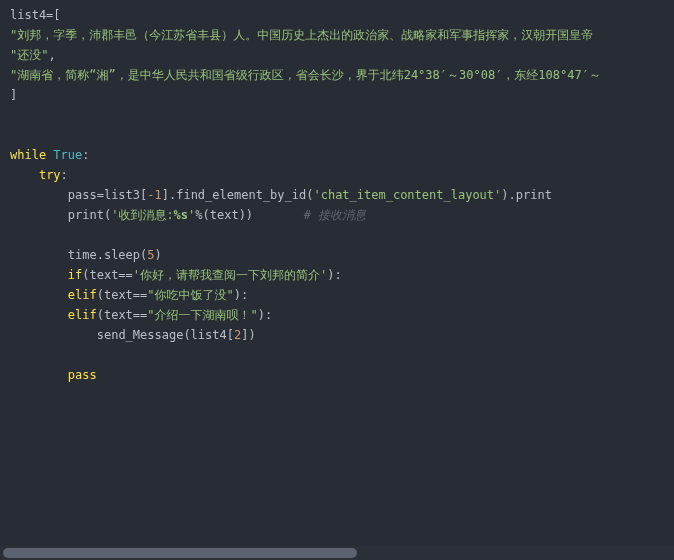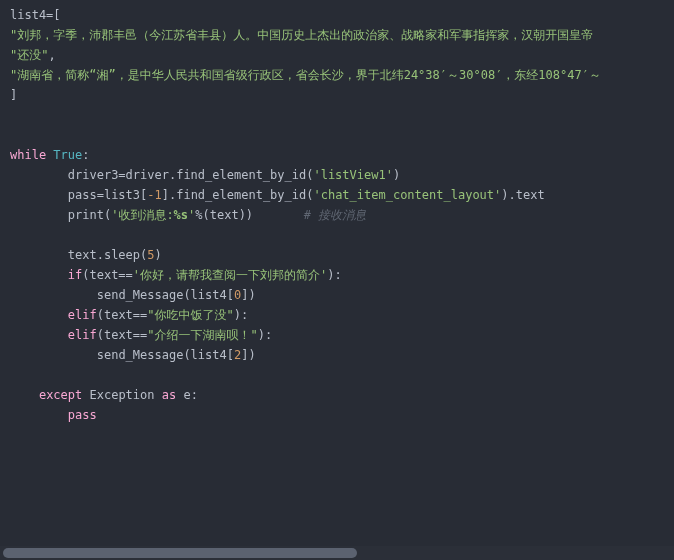--- a/index.html
+++ b/index.html
@@ -34,21 +34,21 @@
     letter-spacing: 0px;
     color: #b9bfca;
     padding-left: 10px;
     box-sizing: border-box;
   }
   .code-line.blank {
     height: 20px;
   }
   
   .t-plain    { color: #b9bfca; }
-  .t-kw       { color: #f9a8d4; }
+  .t-kw       { color: #fde047; }
   .t-const    { color: #56b6c2; }
   .t-str      { color: #98c379; }
   .t-num      { color: #d19a66; }
   .t-comment  { color: #5f6672; font-style: italic; }
   .t-punct    { color: #b9bfca; }
   .t-fmt      { color: #98c379; font-weight: bold; }
 
   
   #hscroll-track {
     position: absolute;
@@ -83,46 +83,44 @@
 
     <div class="code-line"><span class="t-str">"湖南省，简称“湘”，是中华人民共和国省级行政区，省会长沙，界于北纬24°38′～30°08′，东经108°47′～</span></div>
 
     <div class="code-line"><span class="t-plain">]</span></div>
 
     <div class="code-line blank"></div>
     <div class="code-line blank"></div>
 
     <div class="code-line"><span class="t-kw">while</span><span class="t-plain"> </span><span class="t-const">True</span><span class="t-punct">:</span></div>
 
-
-    <div class="code-line"><span class="t-plain">        </span><span class="t-plain">driver3=driver.find_element_by_id(</span><span class="t-str">'listView1'</span><span class="t-punct">)</span></div>
+    <div class="code-line"><span class="t-plain">    </span><span class="t-kw">try</span><span class="t-punct">:</span></div>
 
 
-    <div class="code-line"><span class="t-plain">        </span><span class="t-plain">pass=list3[</span><span class="t-num">-1</span><span class="t-plain">].find_element_by_id(</span><span class="t-str">'chat_item_content_layout'</span><span class="t-plain">).text</span></div>
+
+    <div class="code-line"><span class="t-plain">        </span><span class="t-plain">pass=list3[</span><span class="t-num">-1</span><span class="t-plain">].find_element_by_id(</span><span class="t-str">'chat_item_content_layout'</span><span class="t-plain">).print</span></div>
 
     <div class="code-line"><span class="t-plain">        </span><span class="t-plain">print(</span><span class="t-str">'收到消息:</span><span class="t-fmt">%s</span><span class="t-str">'</span><span class="t-plain">%(text))</span><span class="t-plain">       </span><span class="t-comment"># 接收消息</span></div>
 
     <div class="code-line blank"></div>
 
-    <div class="code-line"><span class="t-plain">        </span><span class="t-plain">text.sleep(</span><span class="t-num">5</span><span class="t-punct">)</span></div>
+    <div class="code-line"><span class="t-plain">        </span><span class="t-plain">time.sleep(</span><span class="t-num">5</span><span class="t-punct">)</span></div>
 
     <div class="code-line"><span class="t-plain">        </span><span class="t-kw">if</span><span class="t-plain">(text==</span><span class="t-str">'你好，请帮我查阅一下刘邦的简介'</span><span class="t-plain">):</span></div>
 
-    <div class="code-line"><span class="t-plain">            </span><span class="t-plain">send_Message(list4[</span><span class="t-num">0</span><span class="t-plain">])</span></div>
 
     <div class="code-line"><span class="t-plain">        </span><span class="t-kw">elif</span><span class="t-plain">(text==</span><span class="t-str">"你吃中饭了没"</span><span class="t-plain">):</span></div>
 
 
     <div class="code-line"><span class="t-plain">        </span><span class="t-kw">elif</span><span class="t-plain">(text==</span><span class="t-str">"介绍一下湖南呗！"</span><span class="t-plain">):</span></div>
 
     <div class="code-line"><span class="t-plain">            </span><span class="t-plain">send_Message(list4[</span><span class="t-num">2</span><span class="t-plain">])</span></div>
 
     <div class="code-line blank"></div>
 
-    <div class="code-line"><span class="t-plain">    </span><span class="t-kw">except</span><span class="t-plain"> Exception </span><span class="t-kw">as</span><span class="t-plain"> e:</span></div>
 
     <div class="code-line"><span class="t-plain">        </span><span class="t-kw">pass</span></div>
 
   </div>
 
   <div id="hscroll-track">
     <div id="hscroll-thumb"></div>
   </div>
 
 </div>

